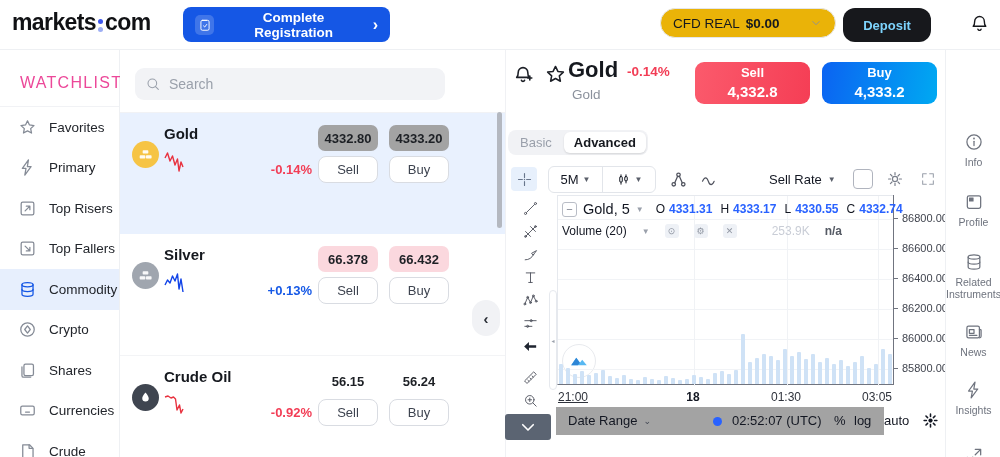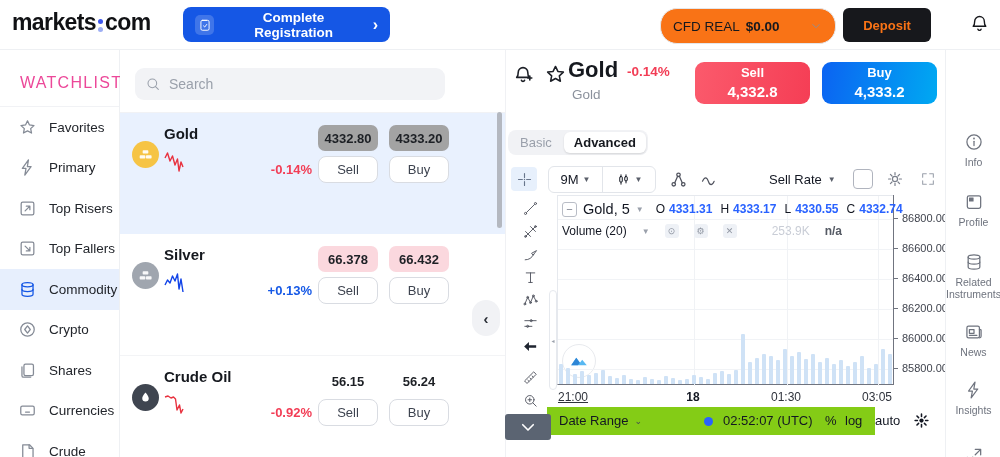--- a/index.html
+++ b/index.html
@@ -8,24 +8,24 @@
 .ic{display:inline-flex;align-items:center;justify-content:center}
 
 header{position:absolute;top:0;left:0;width:1000px;height:50px;border-bottom:1px solid #eef0f3;background:#fff;z-index:6}
 .logo{position:absolute;left:12px;top:9px;display:flex;align-items:center;font-size:23px;font-weight:700;letter-spacing:-.6px;color:#101114;cursor:pointer}
 .logo-dots{display:inline-flex;flex-direction:column;gap:3px;margin:6px 2px 0}
 .logo-dots i{width:5px;height:5px;border-radius:50%;background:#3f58ee;display:block}
 .logo-dots i.d2{background:#9daef4}
 .reg-btn{position:absolute;left:183px;top:7px;width:207px;height:35px;background:#1557e5;border:none;border-radius:8px;color:#fff;font-weight:700;font-size:13.5px;display:flex;align-items:center;gap:9px;padding:0 12px;cursor:pointer;font-family:inherit}
 .reg-ic{width:20px;height:20px;background:rgba(255,255,255,.18);border-radius:5px;color:#fff}
 .reg-chev{margin-left:auto;font-size:16px;font-weight:700}
-.acct{position:absolute;left:660px;top:8px;width:176px;height:36px;border:1px solid #e4e6ea;border-radius:17px;display:flex;align-items:center;padding:0 12px;gap:6px;font-size:13.5px;background:#f97316;cursor:pointer}
+.acct{position:absolute;left:660px;top:8px;width:176px;height:30px;border:1px solid #e4e6ea;border-radius:17px;display:flex;align-items:center;padding:0 12px;gap:6px;font-size:13.5px;background:#eab308;cursor:pointer}
 .acct-bal{font-weight:700}
 .acct-chev{margin-left:auto;color:#8a8f99}
-.deposit{position:absolute;left:843px;top:8px;width:88px;height:34px;background:#17181c;color:#f97316;border:none;border-radius:6px;font-weight:700;font-size:13px;cursor:pointer;font-family:inherit}
+.deposit{position:absolute;left:843px;top:8px;width:88px;height:34px;background:#17181c;color:#7dd3fc;border:none;border-radius:12px;font-weight:700;font-size:13px;cursor:pointer;font-family:inherit}
 .bell{position:absolute;left:969px;top:13px;color:#17181c;cursor:pointer}
 
 #left-sb{position:absolute;left:0;top:50px;width:120px;height:407px;border-right:1px solid #eef0f3;background:#fff}
 .wl-title{padding:24px 0 14px 20px;color:#ec4899;font-size:16px;font-weight:400;letter-spacing:.08em;border-bottom:1px solid #f1f2f5}
 .sb-item{height:40.5px;display:flex;align-items:center;gap:12px;padding-left:18px;color:#23262c;font-size:13.5px;cursor:pointer}
 .sb-item .ic{color:#858b96}
 .sb-item.sel{background:#e7effd}
 .sb-item.sel .ic{color:#1557e5}
 
 #mid{position:absolute;left:120px;top:50px;width:386px;height:407px;background:#fff;border-right:1px solid #f0f1f4}
@@ -94,21 +94,21 @@
 .lg-box{width:15px;height:15px;border:1px solid #b9bdc6;border-radius:3px;color:#7a7f8b;font-size:11px;display:flex;align-items:center;justify-content:center;line-height:1;cursor:pointer}
 .lg-dd{color:#9aa0ab;font-size:8px}
 .lg-ohlc{display:flex;gap:4px;margin-left:6px;font-size:12px;align-items:center}
 .lg-k{color:#131722}
 .lg-v{color:#2962ff;font-weight:700;margin-right:4px}
 .legend2{position:absolute;left:56px;top:174px;display:flex;align-items:center;gap:15px;font-size:12px;color:#131722;z-index:2}
 .lg2-btn{width:14px;height:14px;background:#eef1f6;border-radius:3px;color:#9096a2;font-size:9px;display:flex;align-items:center;justify-content:center;cursor:pointer}
 .lg2-val{color:#c9cdd6;margin-left:20px}
 .lg2-na{color:#555a64;font-weight:600}
 
-.cb-bar{position:absolute;left:41px;top:357px;width:328px;height:28px;background:#84cc16;font-size:13px;color:#131722}
+.cb-bar{position:absolute;left:50px;top:357px;width:328px;height:28px;background:#a3a3a3;font-size:13px;color:#131722}
 .cb-dr{position:absolute;left:12px;top:6px;display:flex;gap:6px;align-items:center;cursor:pointer}
 .cb-drchev{font-size:9px;color:#434854}
 .cb-dot{position:absolute;left:157px;top:10px;width:9px;height:9px;background:#2962ff;border-radius:50%}
 .cb-clock{position:absolute;left:176px;top:6px}
 .cb-pct{position:absolute;left:278px;top:6px;cursor:pointer}
 .cb-log{position:absolute;left:298px;top:6px;cursor:pointer}
 .cb-auto{position:absolute;left:328px;top:6px;cursor:pointer}
 .cb-gear{position:absolute;left:366px;top:5px;color:#131722;cursor:pointer}
 .dark-chev{position:absolute;left:505px;top:414px;width:46px;height:26px;background:#5b6472;border:none;border-radius:3px;color:#fff;display:flex;align-items:center;justify-content:center;cursor:pointer;z-index:5}
 .tool-tab{position:absolute;left:549px;top:290px;width:8px;height:100px;background:#fff;border:1px solid #e6e9ee;border-radius:4px;z-index:3;display:flex;align-items:center;justify-content:center;color:#9aa0ab;font-size:6px}
@@ -357,21 +357,21 @@
     <span class="ct-cross">
         <span class="ic">
           <svg width="17" height="17" viewBox="0 0 24 24" fill="none" stroke="currentColor" stroke-width="1.6" stroke-linecap="round" stroke-linejoin="round">
             <path d="M12 3.5V9M12 15v5.5M3.5 12H9M15 12h5.5"></path>
             <circle cx="12" cy="12" r="1" fill="currentColor" stroke="none"></circle>
           </svg>
         </span>
       </span>
     <div class="ct-group">
       <span class="ct-seg">
-        <span>9M</span>
+        <span>5M</span>
           <span class="ct-dd">▼</span>
       </span>
       <span class="ct-seg">
         <span class="ic">
             <svg width="15" height="15" viewBox="0 0 24 24" fill="none" stroke="currentColor" stroke-width="1.6" stroke-linecap="round" stroke-linejoin="round">
               <path d="M8 4.5v3M8 16v3.5M16 4.5v3M16 14v3.5"></path>
               <rect x="6" y="7.5" width="4" height="8.5" rx="1"></rect>
               <rect x="14" y="7.5" width="4" height="6.5" rx="1"></rect>
             </svg>
           </span>

